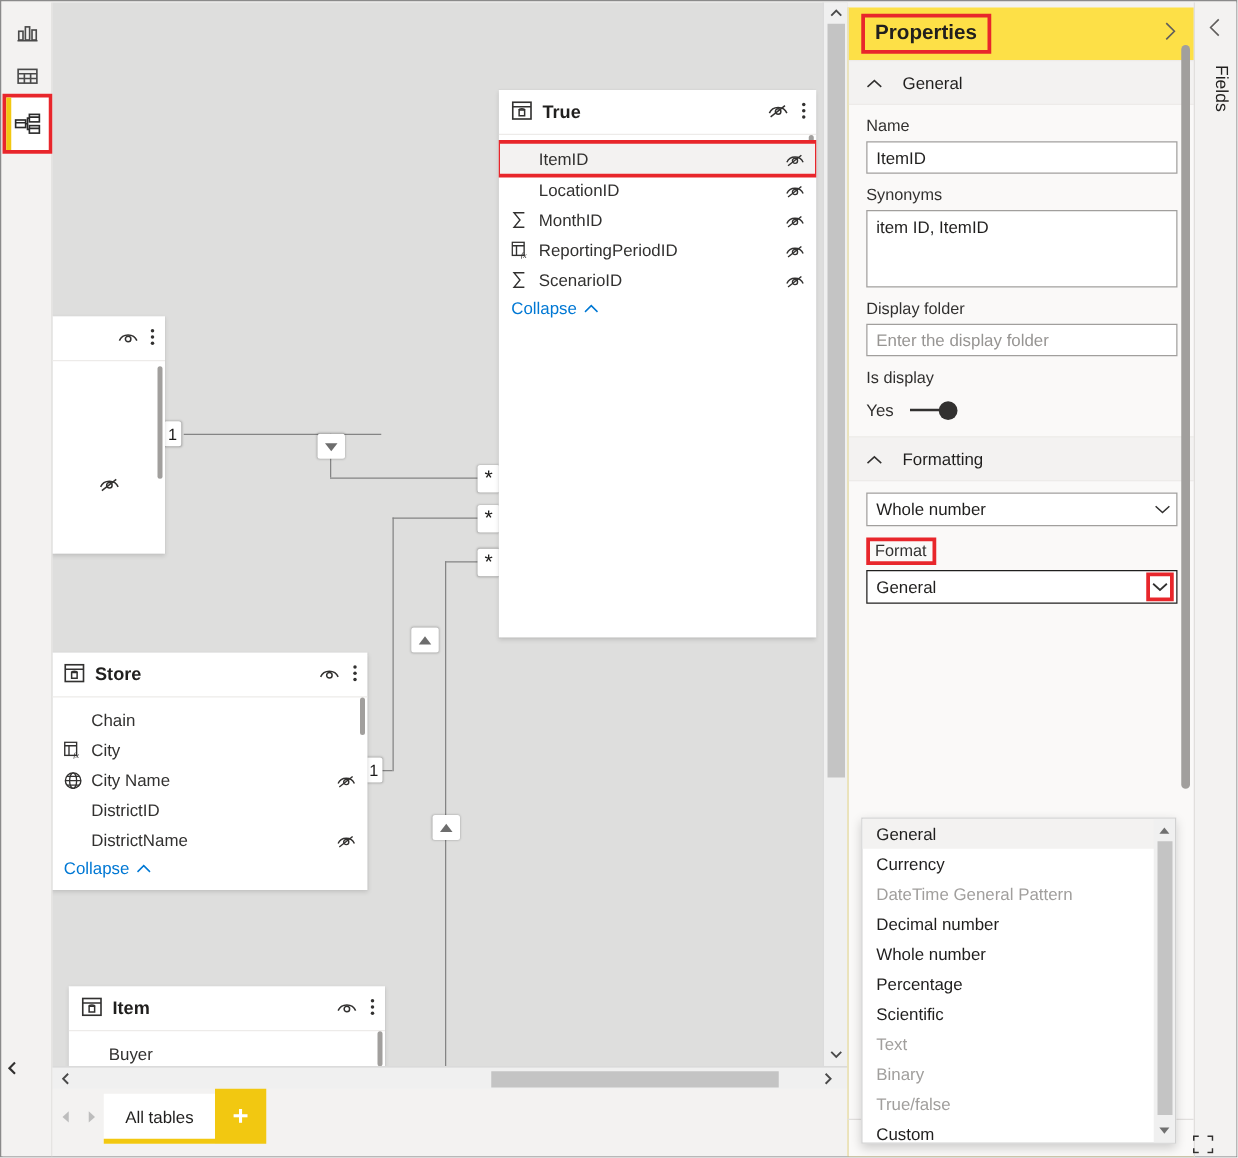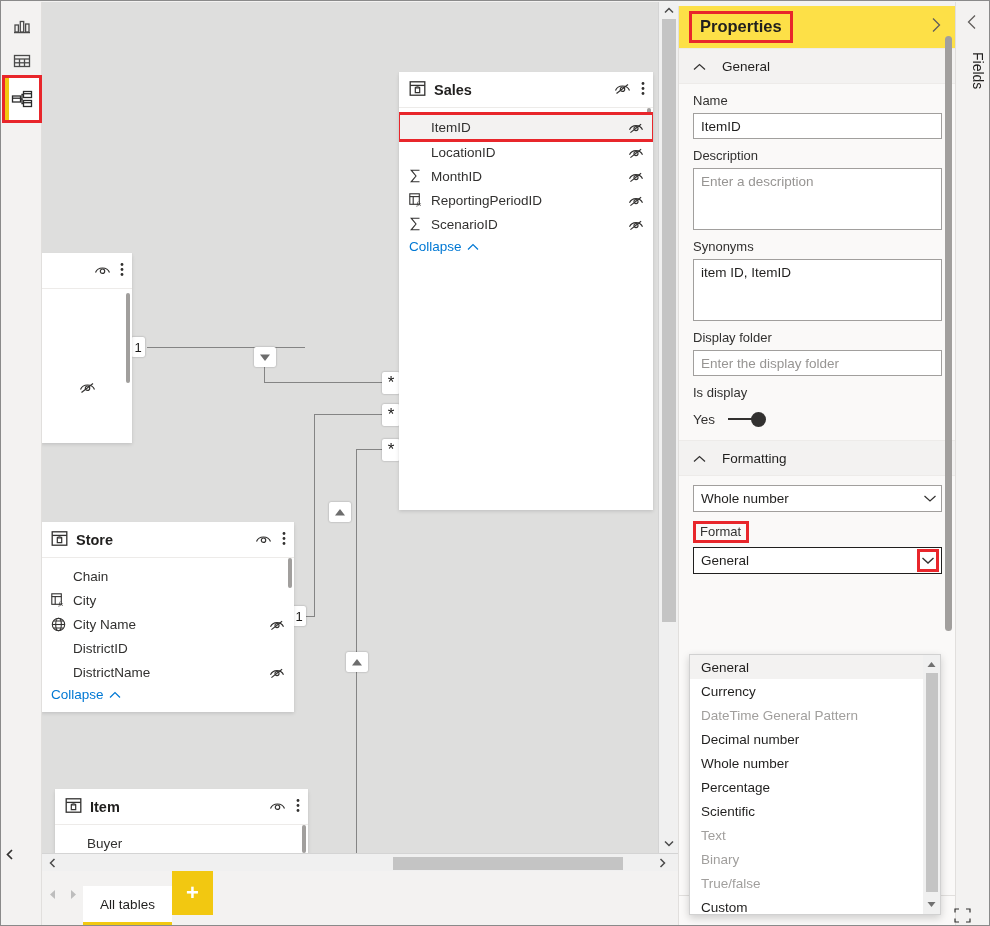--- a/index.html
+++ b/index.html
@@ -155,21 +155,21 @@
   .tabbar {
     position: absolute; left: 41px; top: 870px;
     width: 636px; height: 55px;
     background: #f3f2f1;
   }
   .tab-nav {
     position: absolute; left: 7px; top: 15px;
     display: flex; gap: 12px; align-items: center;
   }
   .tab-all {
-    position: absolute; left: 41px; top: 15px;
+    position: absolute; left: 41px; top: 4px;
     width: 89px; height: 40px;
     background: #ffffff;
     border-bottom: 4px solid #f2c811;
     display: flex; align-items: center; justify-content: center;
     font-size: 13.5px; color: #201f1e;
     box-sizing: border-box;
   }
   .tab-add {
     position: absolute; left: 130px; top: 0px;
     width: 41px; height: 44px;
@@ -460,21 +460,21 @@
     <div class="tcard" style="left:357px; top:70px; width:254px; height:438px;">
       <div class="tcard-head">
         <span>
           <svg width="17" height="17" viewBox="0 0 17 17">
             <rect x="1.2" y="1.8" width="14.6" height="13.4" fill="none" stroke="#323130" stroke-width="1.3"></rect>
             <line x1="1.2" y1="5.4" x2="15.8" y2="5.4" stroke="#323130" stroke-width="1.3"></line>
             <path d="M6.3 8 h4.4 v4.6 h-4.4 z" fill="none" stroke="#323130" stroke-width="1.2"></path>
             <path d="M6.3 8 a2.2 1.1 0 0 1 4.4 0" fill="none" stroke="#323130" stroke-width="1.2"></path>
           </svg>
         </span>
-        <span class="tcard-title">Sales</span>
+        <span class="tcard-title">True</span>
         <span style="margin-right:10px;">
           <svg width="17" height="14" viewBox="0 0 17 14">
             <path d="M1.5 9.5 A 7.5 7 0 0 1 15.5 9.5" fill="none" stroke="#323130" stroke-width="1.2"></path>
             <circle cx="8.5" cy="8.2" r="2.2" fill="none" stroke="#323130" stroke-width="1.2"></circle>
             <line x1="2.5" y1="12.5" x2="14" y2="3.5" stroke="#323130" stroke-width="1.2"></line>
           </svg>
         </span>
         <span>
           <svg width="4" height="15" viewBox="0 0 4 15">
             <circle cx="2" cy="2.5" r="1.4" fill="#323130"></circle>
@@ -773,24 +773,20 @@
             </svg>
         </span>
         <span>General</span>
       </div>
 
       <div class="field-group">
         <div class="field-label">Name</div>
         <div class="txtbox">ItemID</div>
       </div>
 
-      <div class="field-group">
-        <div class="field-label">Description</div>
-        <div class="txtarea placeholder">Enter a description</div>
-      </div>
 
       <div class="field-group">
         <div class="field-label">Synonyms</div>
         <div class="txtarea">item ID, ItemID</div>
       </div>
 
       <div class="field-group">
         <div class="field-label">Display folder</div>
         <div class="txtbox placeholder">Enter the display folder</div>
       </div>

